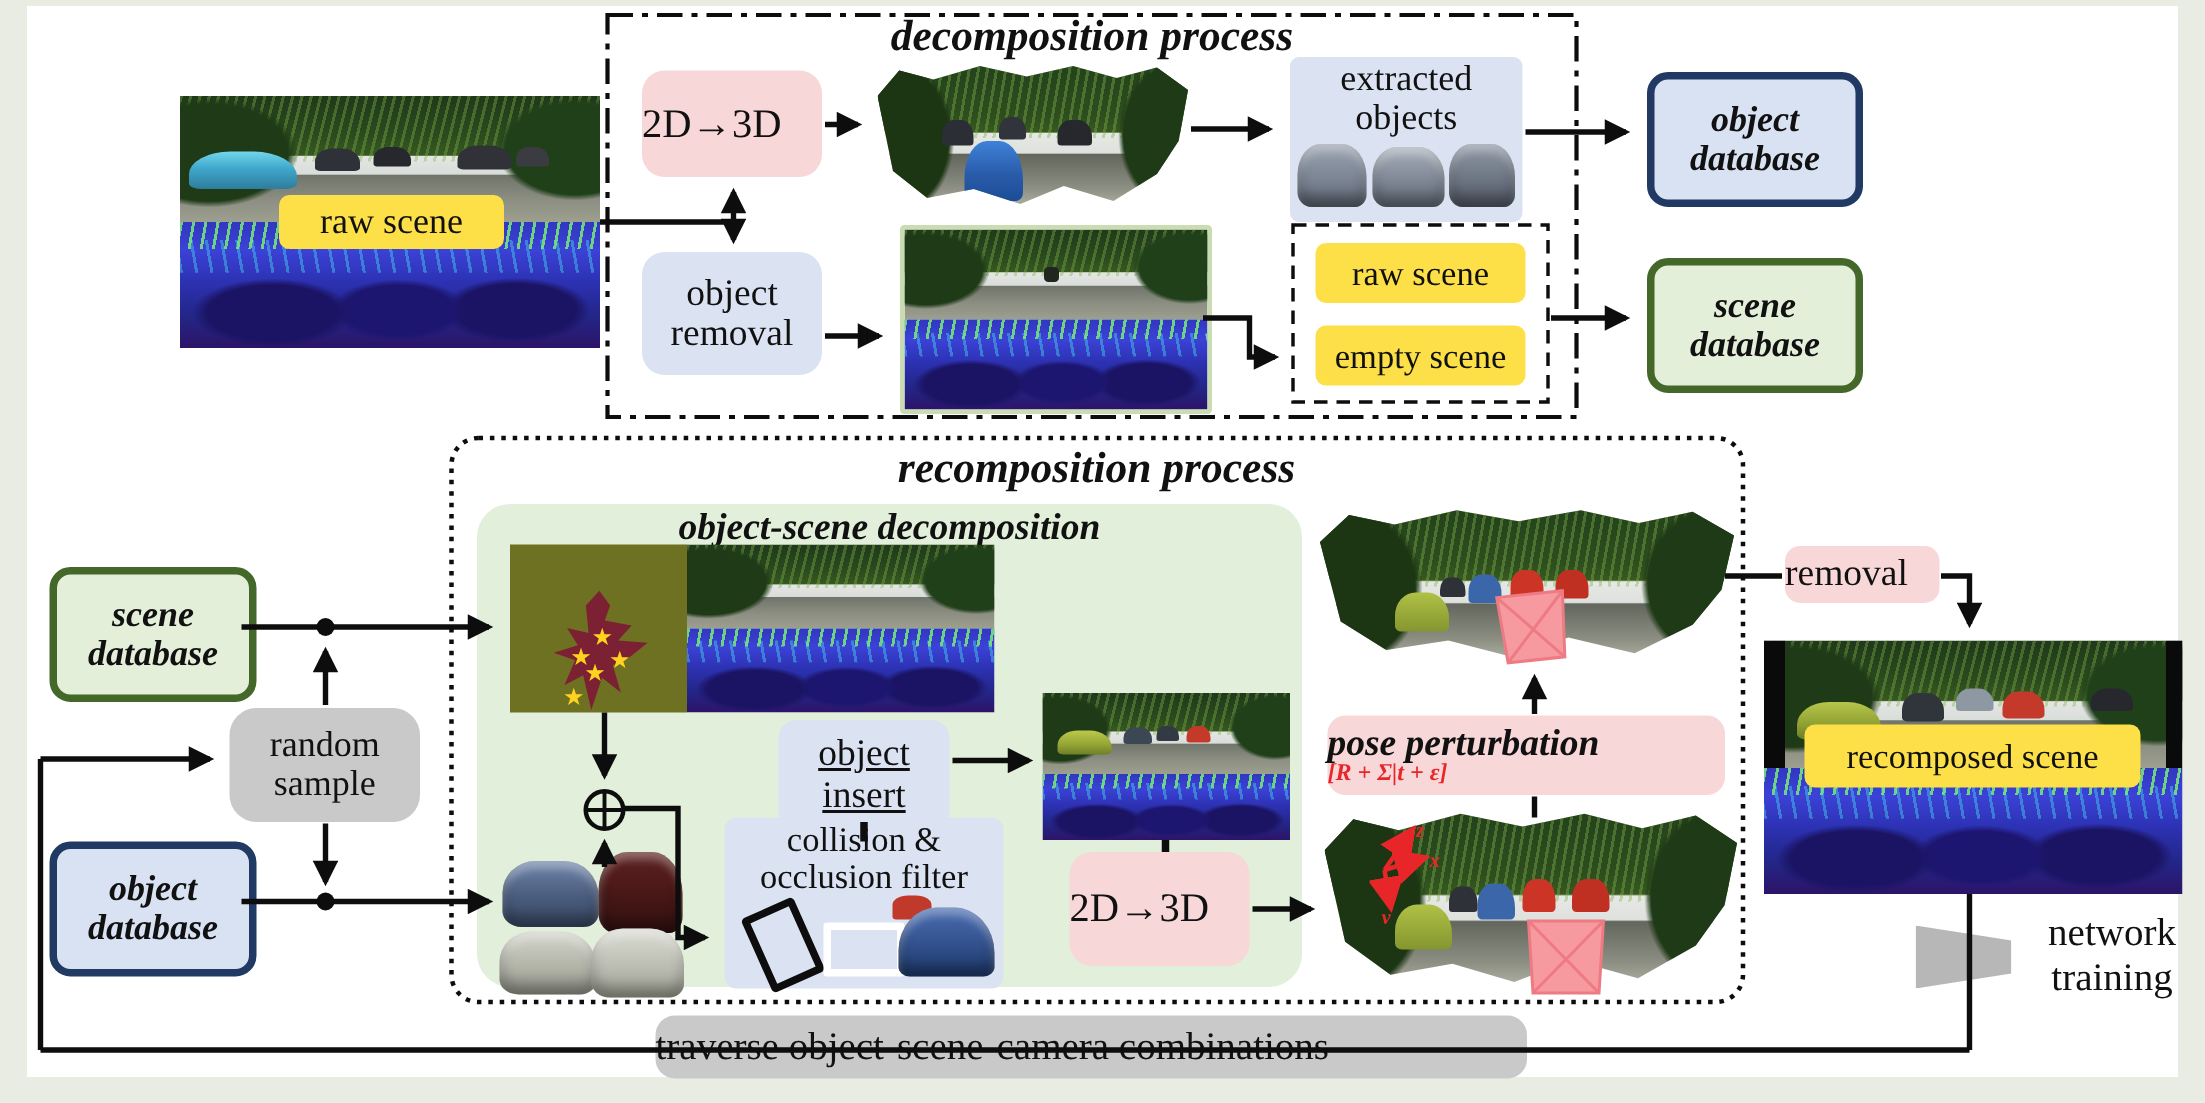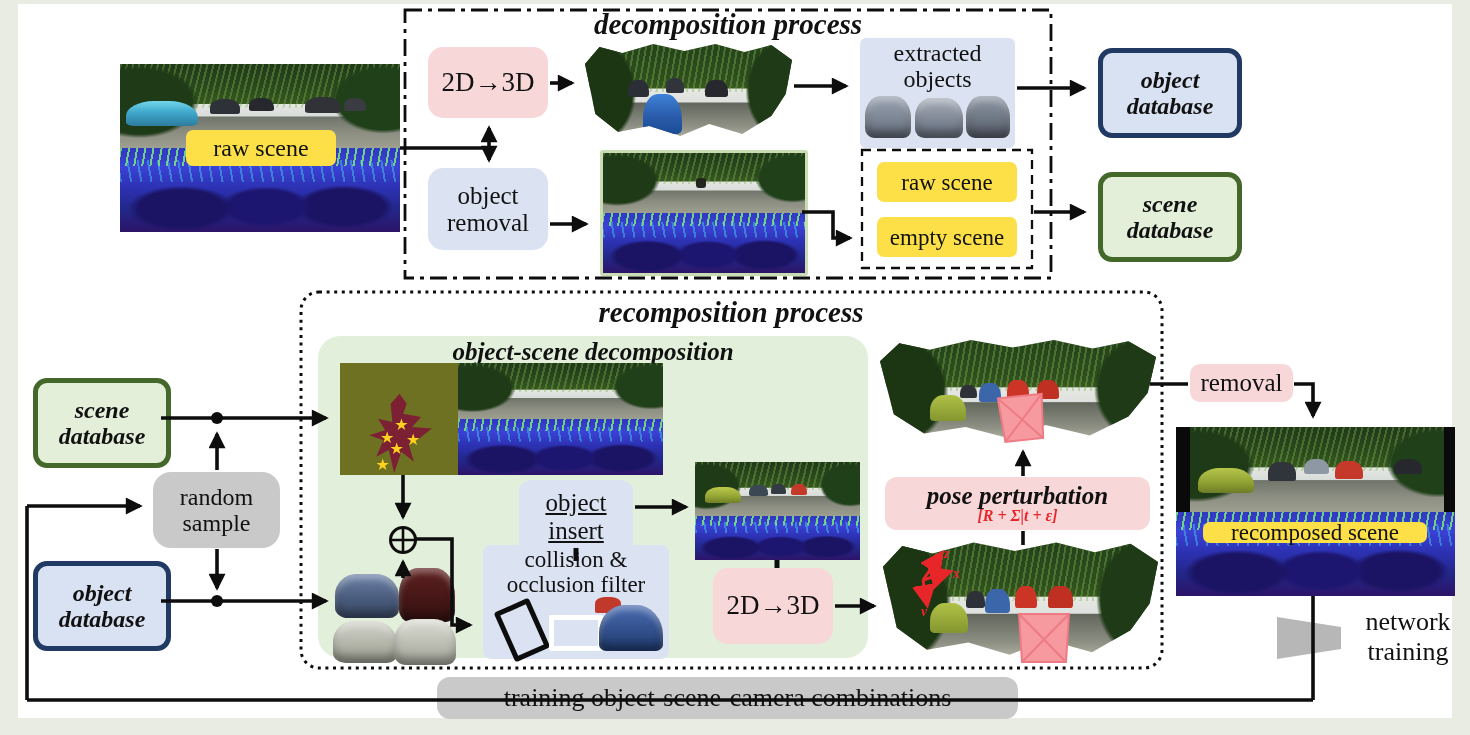--- a/index.html
+++ b/index.html
@@ -3,21 +3,21 @@
 <meta charset="utf-8">
 <style>
   html,body{margin:0;padding:0;background:#e8ece2;}
   #canvas{position:relative;width:1470px;height:735px;background:#e8ece2;overflow:hidden;
           font-family:"Liberation Serif","DejaVu Serif",serif;color:#111;}
   .sheet{position:absolute;left:18px;top:4px;width:1434px;height:714px;background:#ffffff;}
   .abs{position:absolute;}
   #wires{position:absolute;left:0;top:0;width:1470px;height:735px;z-index:3;pointer-events:none;}
   .z2{z-index:2;} .z4{z-index:4;}
 
-  .box{position:absolute;display:flex;flex-direction:column;align-items:center;justify-content:center;
+  .box{position:absolute;display:flex;flex-direction:column;align-items:flex-start;justify-content:center;
        text-align:center;font-size:25px;line-height:1.1;border-radius:15px;z-index:2;}
   .pink{background:#f8d7d9;}
   .blue{background:#dbe3f3;}
   .grayb{background:#c9c9c9;border-radius:13px;}
   .db{border:5px solid;font-weight:bold;font-style:italic;font-size:24px;border-radius:14px;background:#fff;}
   .db.obj{background:#d9e2f3;border-color:#203a63;}
   .db.scn{background:#e4efda;border-color:#44682a;}
   .tag{position:absolute;background:#fde047;border-radius:7px;font-size:24px;display:flex;
        align-items:center;justify-content:center;z-index:2;line-height:1;}
   .title{position:absolute;font-weight:bold;font-style:italic;font-size:29px;text-align:center;z-index:2;}
@@ -270,19 +270,19 @@
       <span class="abs" style="left:0;top:0;width:5%;height:100%;background:#0a0a0a;"></span>
       <span class="abs" style="right:0;top:0;width:4%;height:100%;background:#0a0a0a;"></span>
       <span class="car" style="left:8%;top:48%;width:20%;height:30%;background:linear-gradient(180deg,#b6c64a 0%,#8fa033 60%,#6d7c26 100%);"></span>
       <span class="car" style="left:33%;top:42%;width:10%;height:22%;background:#30343b;"></span>
       <span class="car" style="left:46%;top:38%;width:9%;height:18%;background:#8e98a2;"></span>
       <span class="car" style="left:57%;top:40%;width:10%;height:22%;background:#c5392b;"></span>
       <span class="car" style="left:78%;top:38%;width:10%;height:18%;background:#26282e;"></span>
     </div>
     <div class="dp"></div>
   </div>
-  <div class="tag" style="left:1203px;top:522px;width:224px;height:21px;font-size:23px;">recomposed scene</div>
+  <div class="tag" style="left:1203px;top:483px;width:224px;height:42px;font-size:23px;">recomposed scene</div>
 
   <div class="trap" style="left:1277px;top:617px;width:64px;height:42px;"></div>
   <div class="abs z2" style="left:1348px;top:607px;width:120px;font-size:26px;text-align:center;line-height:1.15;">network training</div>
 
-  <div class="box grayb z4" style="left:437px;top:677px;width:581px;height:42px;font-size:26px;">training object-scene-camera combinations</div>
+  <div class="box grayb z4" style="left:437px;top:677px;width:581px;height:42px;font-size:26px;">traverse object-scene-camera combinations</div>
 </div>
 
 </body></html>

